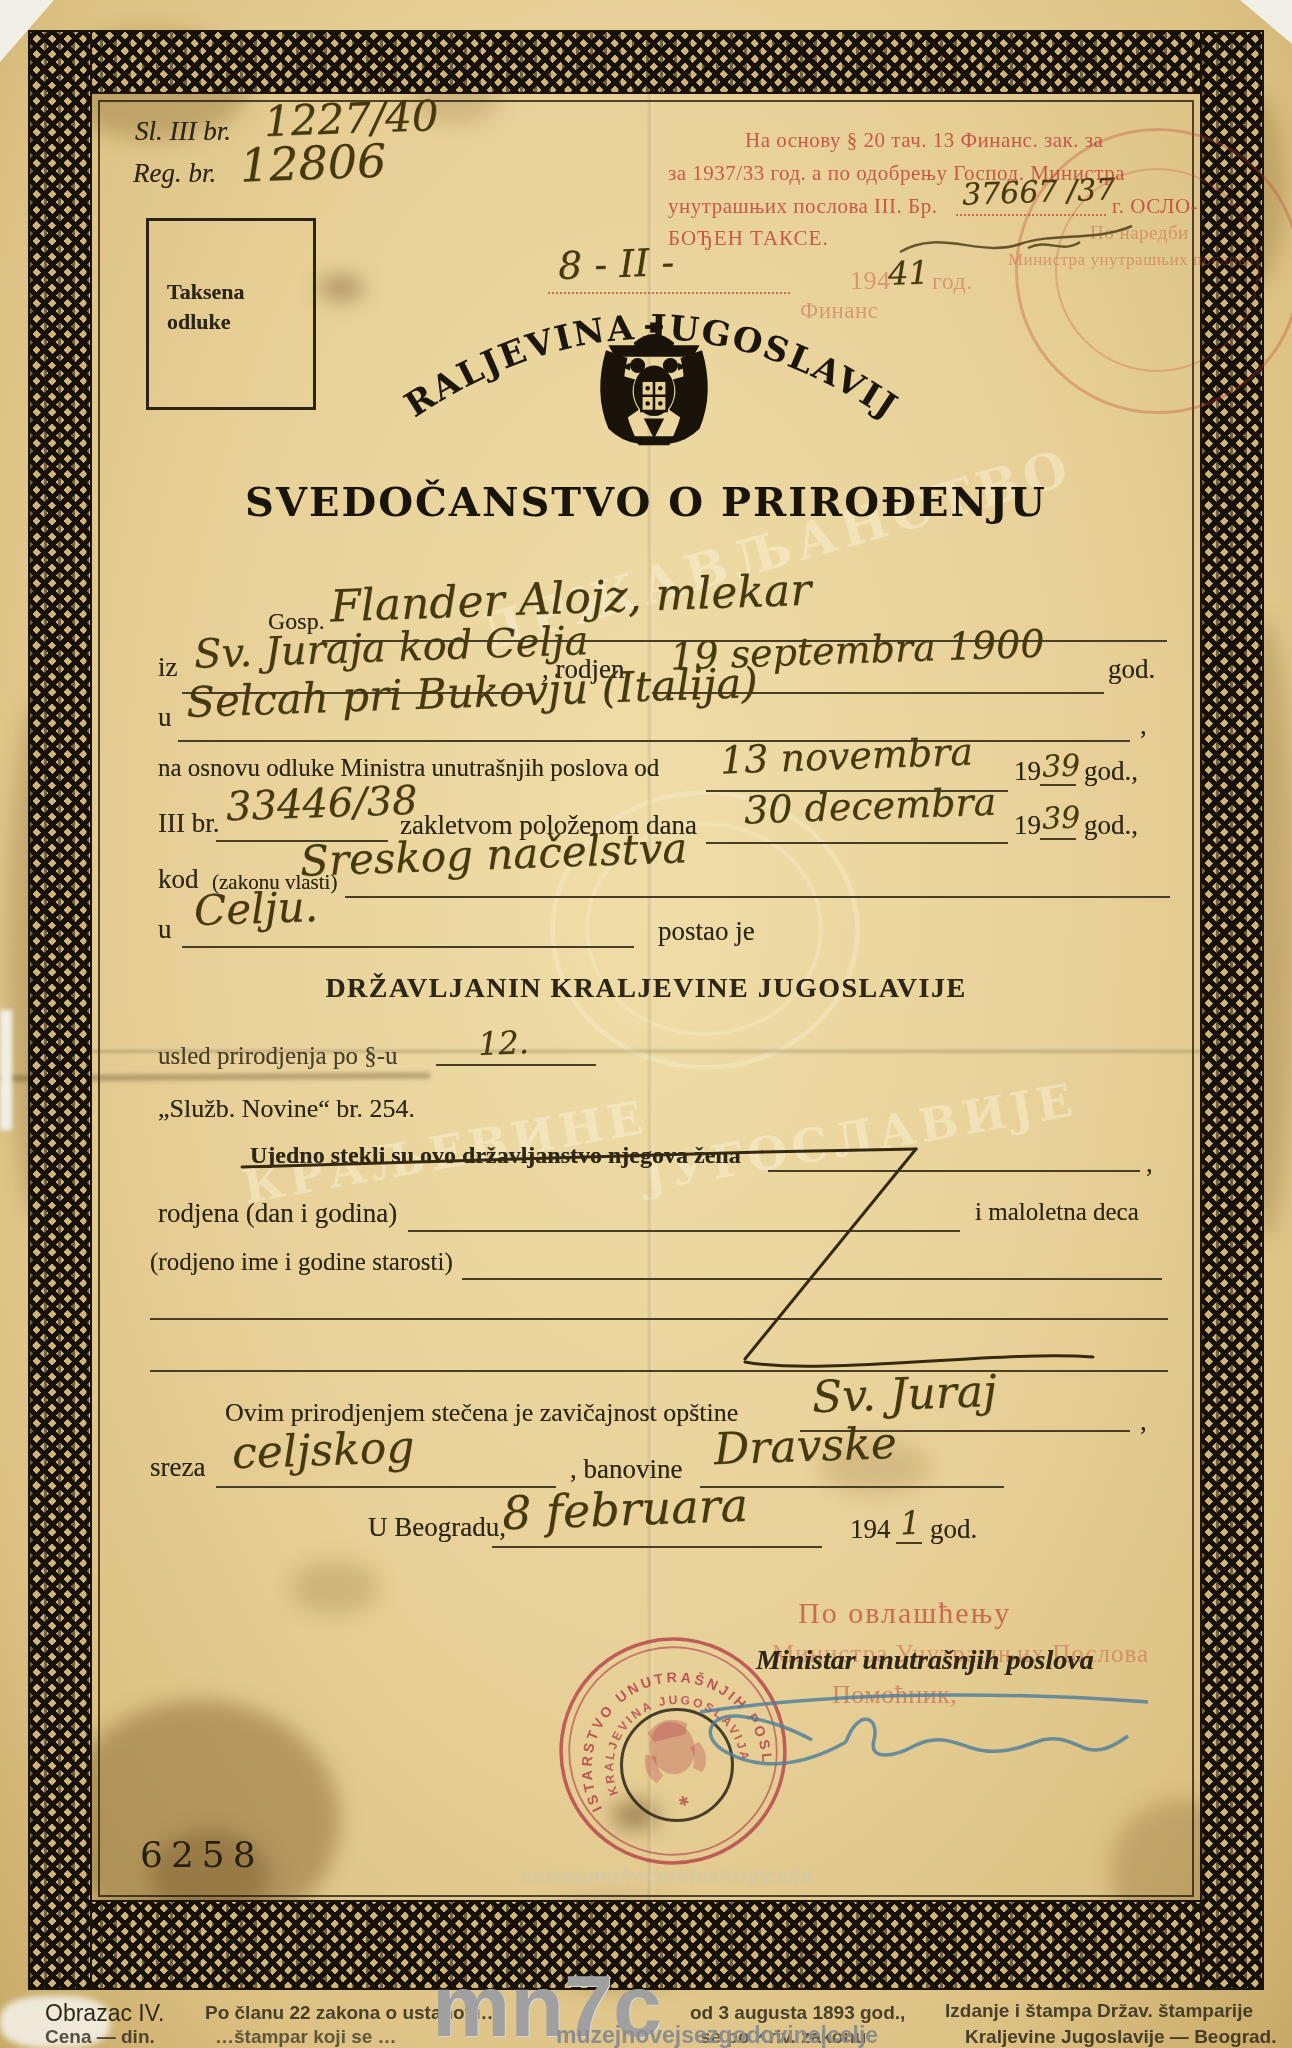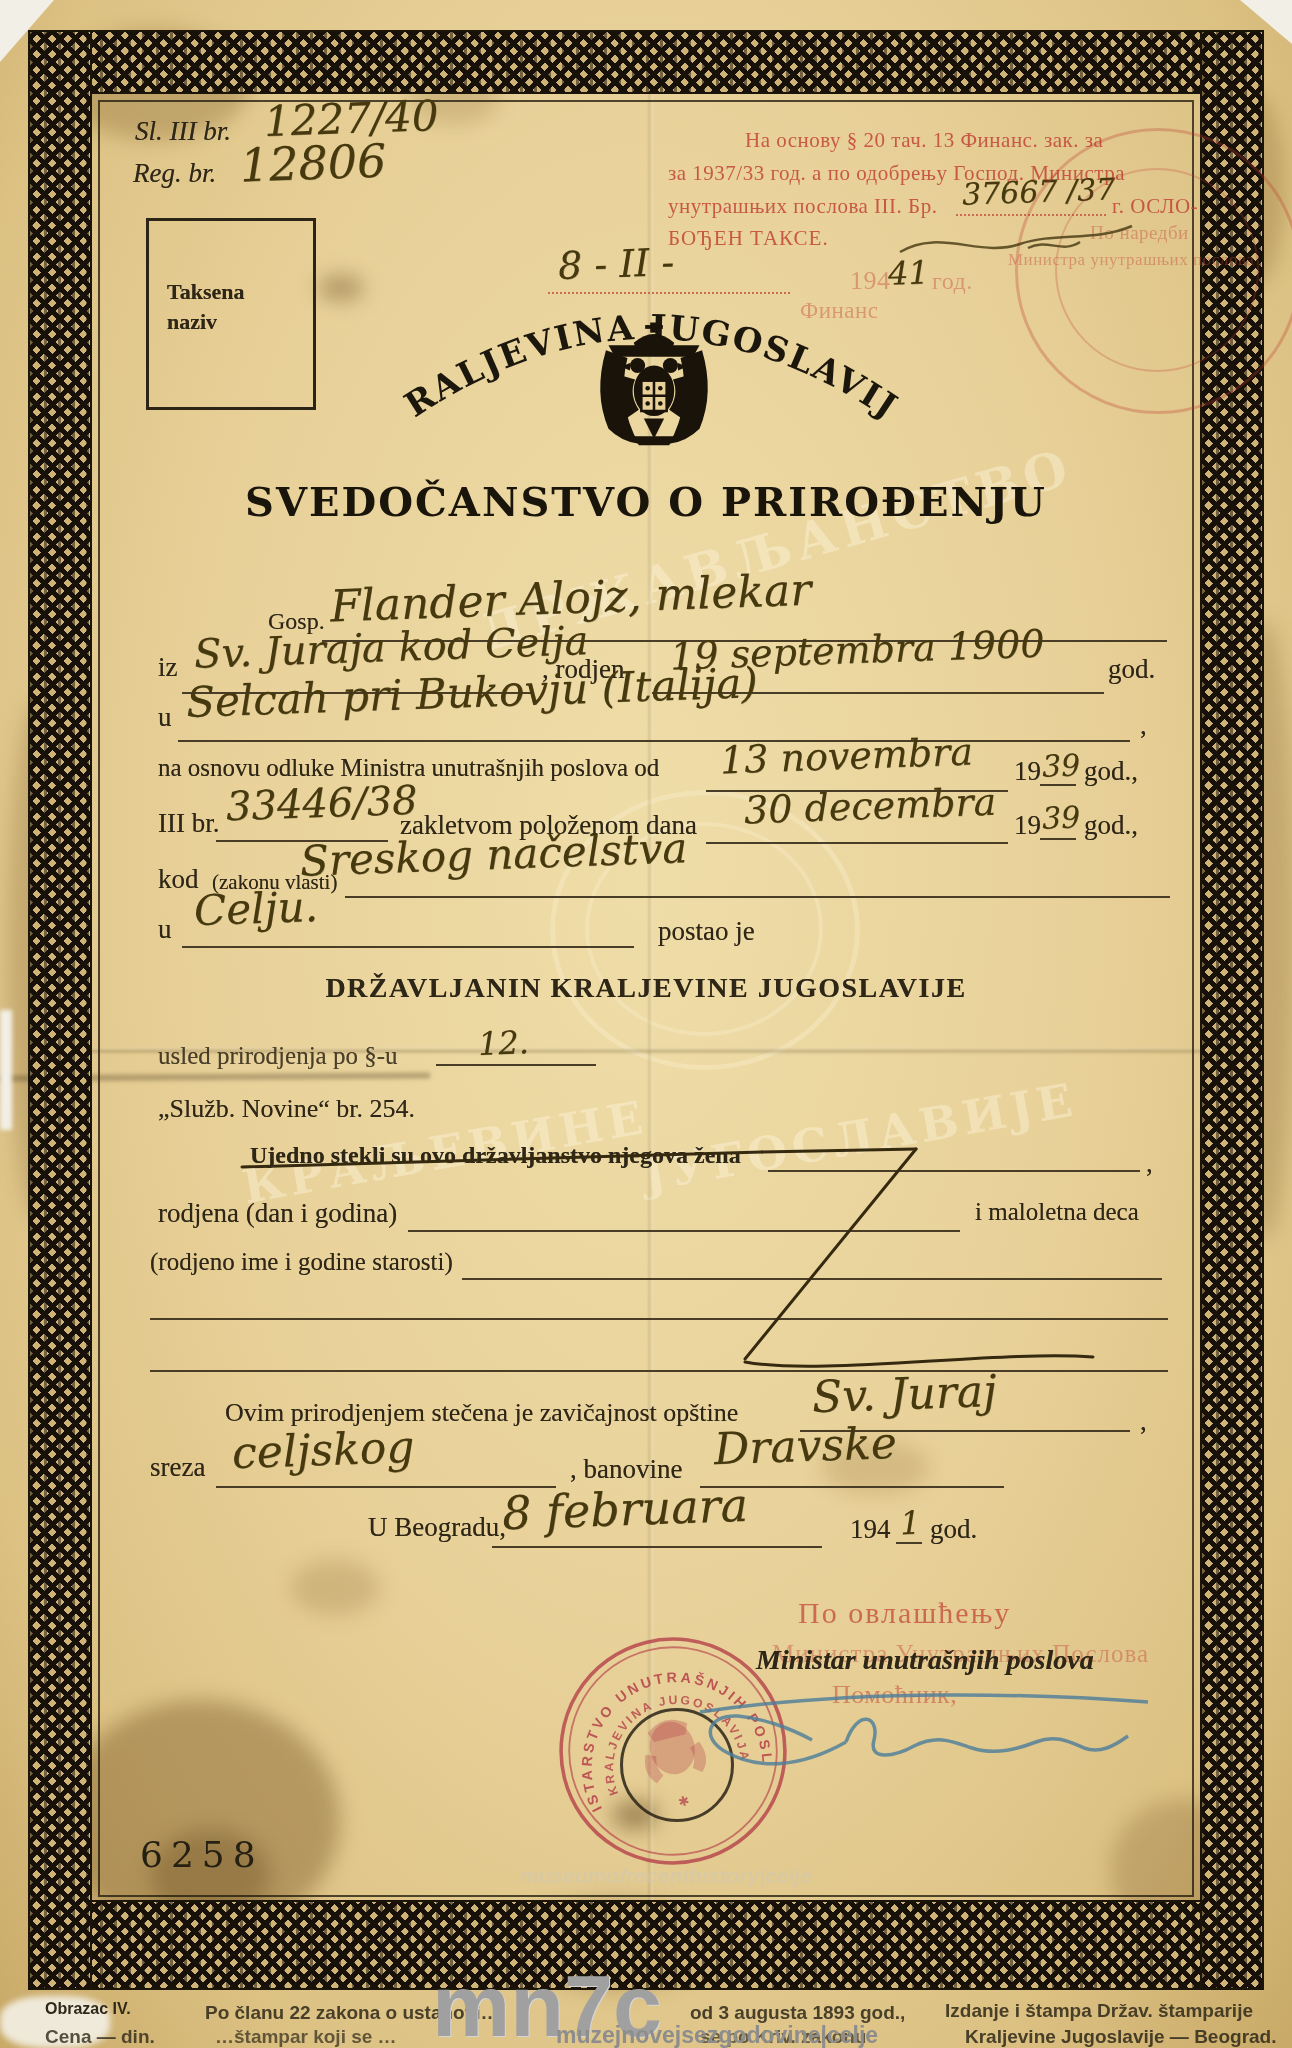--- a/index.html
+++ b/index.html
@@ -70,21 +70,21 @@
   <div class="ab" style="left:0;top:1010px;width:12px;height:120px;background:#f2efe7;filter:blur(2px);"></div>
   <div class="ab" style="left:0;top:1996px;width:110px;height:52px;background:rgba(243,239,229,.9);filter:blur(3px);border-radius:40%;"></div>
 
   <div class="ab pr" style="left:135px;top:116px;font-style:italic;">Sl. III br.</div>
   <div class="ab hw" style="left:264px;top:94px;font-size:42px;">1227/40</div>
   <div class="ab pr" style="left:133px;top:158px;font-style:italic;">Reg. br.</div>
   <div class="ab hw" style="left:240px;top:136px;font-size:46px;">12806</div>
 
   <div class="ab" style="left:146px;top:218px;width:170px;height:192px;border:3px solid #2c2517;box-sizing:border-box;">
     <div class="pr s22" style="margin:58px 0 0 18px;font-weight:600;">Taksena</div>
-    <div class="pr s22" style="margin:4px 0 0 18px;font-weight:600;">naziv</div>
+    <div class="pr s22" style="margin:4px 0 0 18px;font-weight:600;">odluke</div>
   </div>
 
   <div class="ab red s21" style="left:745px;top:128px;">На основу § 20 тач. 13 Финанс. зак. за</div>
   <div class="ab red s21" style="left:668px;top:161px;">за 1937/33 год. а по одобрењу Господ. Министра</div>
   <div class="ab red s21" style="left:668px;top:194px;">унутрашњих послова III. Бр.</div>
   <div class="ab hw" style="left:962px;top:174px;font-size:30px;">37667 /37</div>
   <div class="ab dotted" style="left:956px;top:214px;width:150px;"></div>
   <div class="ab red s21" style="left:1112px;top:194px;">г. ОСЛО-</div>
   <div class="ab red s21" style="left:668px;top:226px;letter-spacing:1px;">БОЂЕН ТАКСЕ.</div>
   <div class="ab red faded" style="left:1090px;top:222px;font-size:19px;">По наредби</div>
@@ -270,21 +270,21 @@
     </g>
     <g fill="none" stroke="#4f7f9b" stroke-width="3.5" opacity=".82">
       <path d="M700 1712 C 860 1688 1040 1694 1148 1702"></path>
       <path d="M846 1742 c 12 -34 34 -26 28 -2 c -6 22 22 16 40 6 c 24 -12 40 -4 58 2 c 24 8 48 0 64 -6 c 20 -8 34 0 48 6 c 16 6 30 -2 44 -12"></path>
       <path d="M846 1742 C 800 1768 758 1770 726 1752 C 700 1738 708 1714 738 1716 C 762 1718 790 1728 812 1740"></path>
     </g>
   </svg>
 
   <div class="ab" style="left:140px;top:1834px;font-family:'DejaVu Serif',serif;font-size:36px;letter-spacing:8px;color:#262013;">6258</div>
 
-  <div class="ab" style="left:45px;top:2000px;font-family:'Liberation Sans',sans-serif;font-weight:bold;font-size:16px;color:#2f2919;">Obrazac IV.</div>
+  <div class="ab" style="left:45px;top:2000px;font-family:'Liberation Sans',sans-serif;font-weight:normal;font-size:23px;color:#2f2919;">Obrazac IV.</div>
   <div class="ab" style="left:45px;top:2026px;font-family:'Liberation Sans',sans-serif;font-weight:bold;font-size:19px;color:#2f2919;opacity:.8;">Cena  — din.</div>
   <div class="ab" style="left:205px;top:2002px;font-family:'Liberation Sans',sans-serif;font-weight:bold;font-size:19px;color:#2f2919;opacity:.85;white-space:nowrap;">Po članu 22 zakona o ustanovi…</div>
   <div class="ab" style="left:690px;top:2002px;font-family:'Liberation Sans',sans-serif;font-weight:bold;font-size:19px;color:#2f2919;opacity:.85;white-space:nowrap;">od 3 augusta 1893 god.,</div>
   <div class="ab" style="left:215px;top:2026px;font-family:'Liberation Sans',sans-serif;font-weight:bold;font-size:19px;color:#2f2919;opacity:.7;white-space:nowrap;">…štampar koji se …</div>
   <div class="ab" style="left:700px;top:2026px;font-family:'Liberation Sans',sans-serif;font-weight:bold;font-size:19px;color:#2f2919;opacity:.7;white-space:nowrap;">se po Kriv. zakonu</div>
   <div class="ab" style="left:945px;top:2000px;font-family:'Liberation Sans',sans-serif;font-weight:bold;font-size:19px;color:#2f2919;opacity:.85;white-space:nowrap;">Izdanje i štampa Držav. štamparije</div>
   <div class="ab" style="left:965px;top:2026px;font-family:'Liberation Sans',sans-serif;font-weight:bold;font-size:19px;color:#2f2919;opacity:.85;white-space:nowrap;">Kraljevine Jugoslavije — Beograd.</div>
 
   <div class="ab" style="left:520px;top:1864px;font-family:'Liberation Sans',sans-serif;font-style:italic;font-weight:bold;font-size:21px;color:rgba(205,200,185,.45);">museumofrecenthistory|celje</div>
   <div class="ab wm" style="left:432px;top:1962px;font-size:88px;line-height:1;text-shadow:1px 1px 0 #d6d6d6;">mn7c</div>

